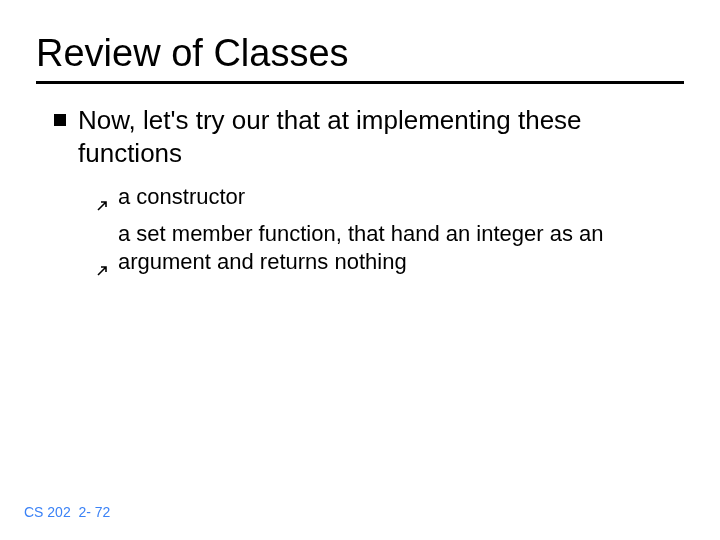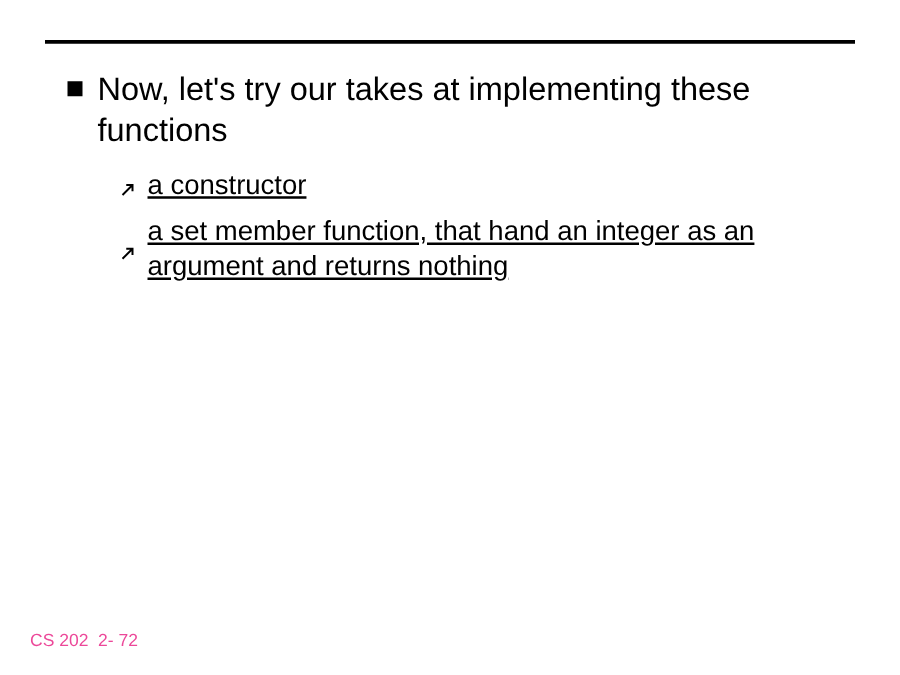--- a/index.html
+++ b/index.html
@@ -55,56 +55,56 @@
   .bullet-1 .text .underline {
   }
   .sub-list {
     margin-left: 60px;
     margin-top: 6px;
     font-size: 22px;
     line-height: 1.3;
   }
   .bullet-2 {
     display: flex;
-    align-items: center;
+    align-items: flex-end;
     margin: 8px 0;
-    text-decoration: underline;
   }
   .bullet-2 .arrow {
     flex: 0 0 auto;
     margin-right: 10px;
     margin-top: 7px;
   }
   .bullet-2 .arrow svg {
     display: block;
   }
   .bullet-2 .text {
     flex: 1 1 auto;
   }
   .footer {
     position: absolute;
     left: 24px;
     bottom: 20px;
     font-size: 14px;
-    color: #ec4899;
+    color: #3b82f6;
   }
 </style>
 </head>
 <body>
 
 <div class="slide">
 
+  <h1 class="title">Review of Classes</h1>
   <hr class="hr">
 
   <div class="body">
 
     <div class="bullet-1">
       <div class="marker"></div>
       <div class="text">
-        <span>Now, let's try our takes at </span><span class="underline">implementing</span><span> these functions</span>
+        <span>Now, let's try our that at </span><span class="underline">implementing</span><span> these functions</span>
       </div>
     </div>
 
     <div class="sub-list">
 
       <div class="bullet-2">
         <span class="arrow">
           <svg width="12" height="12" viewBox="0 0 12 12">
               <path d="M2 10 L10 2 M5 2 H10 V7" stroke="#000" stroke-width="1.6" fill="none"></path>
             </svg>

